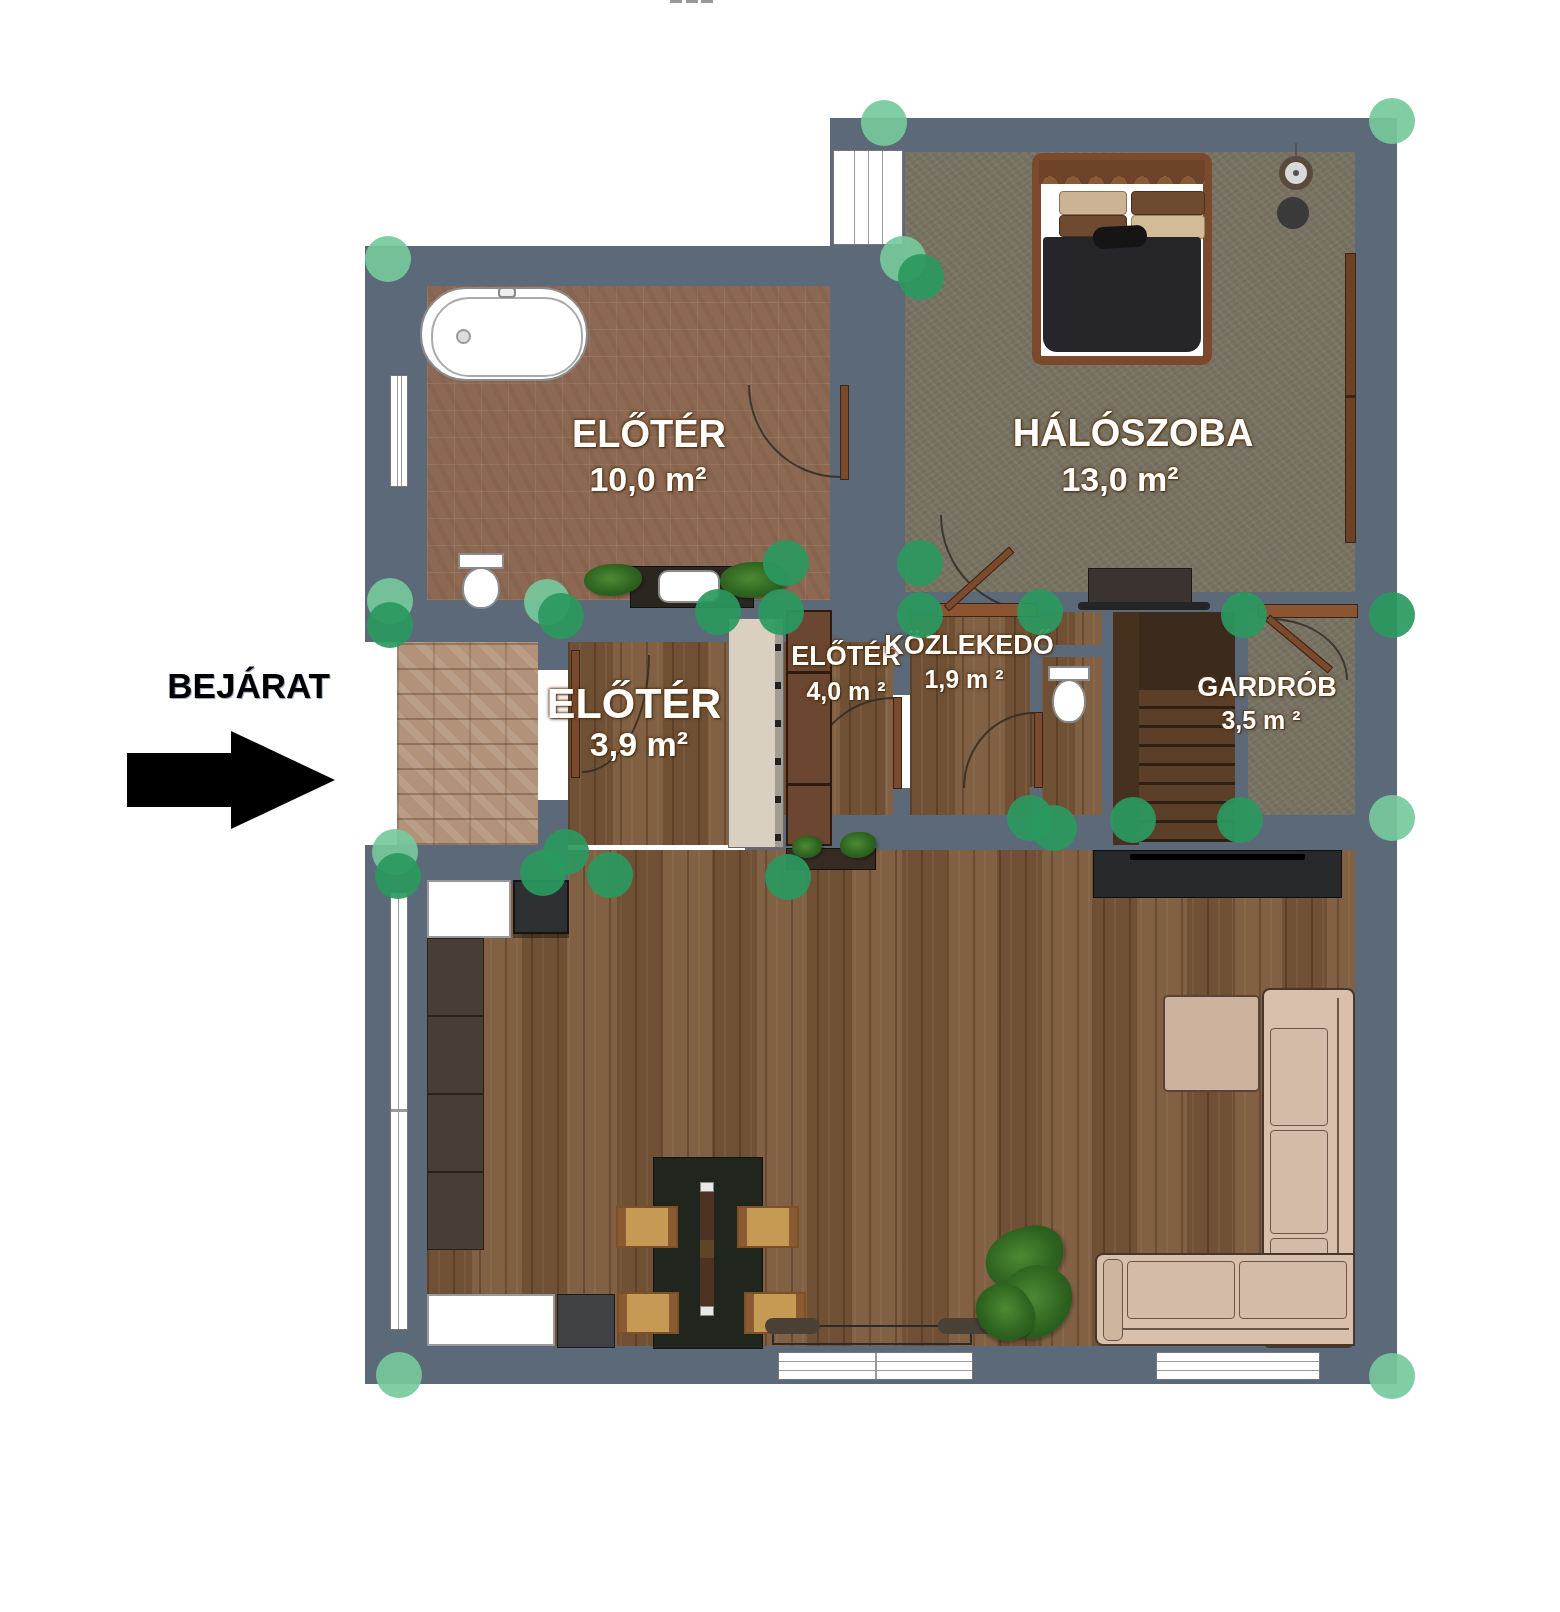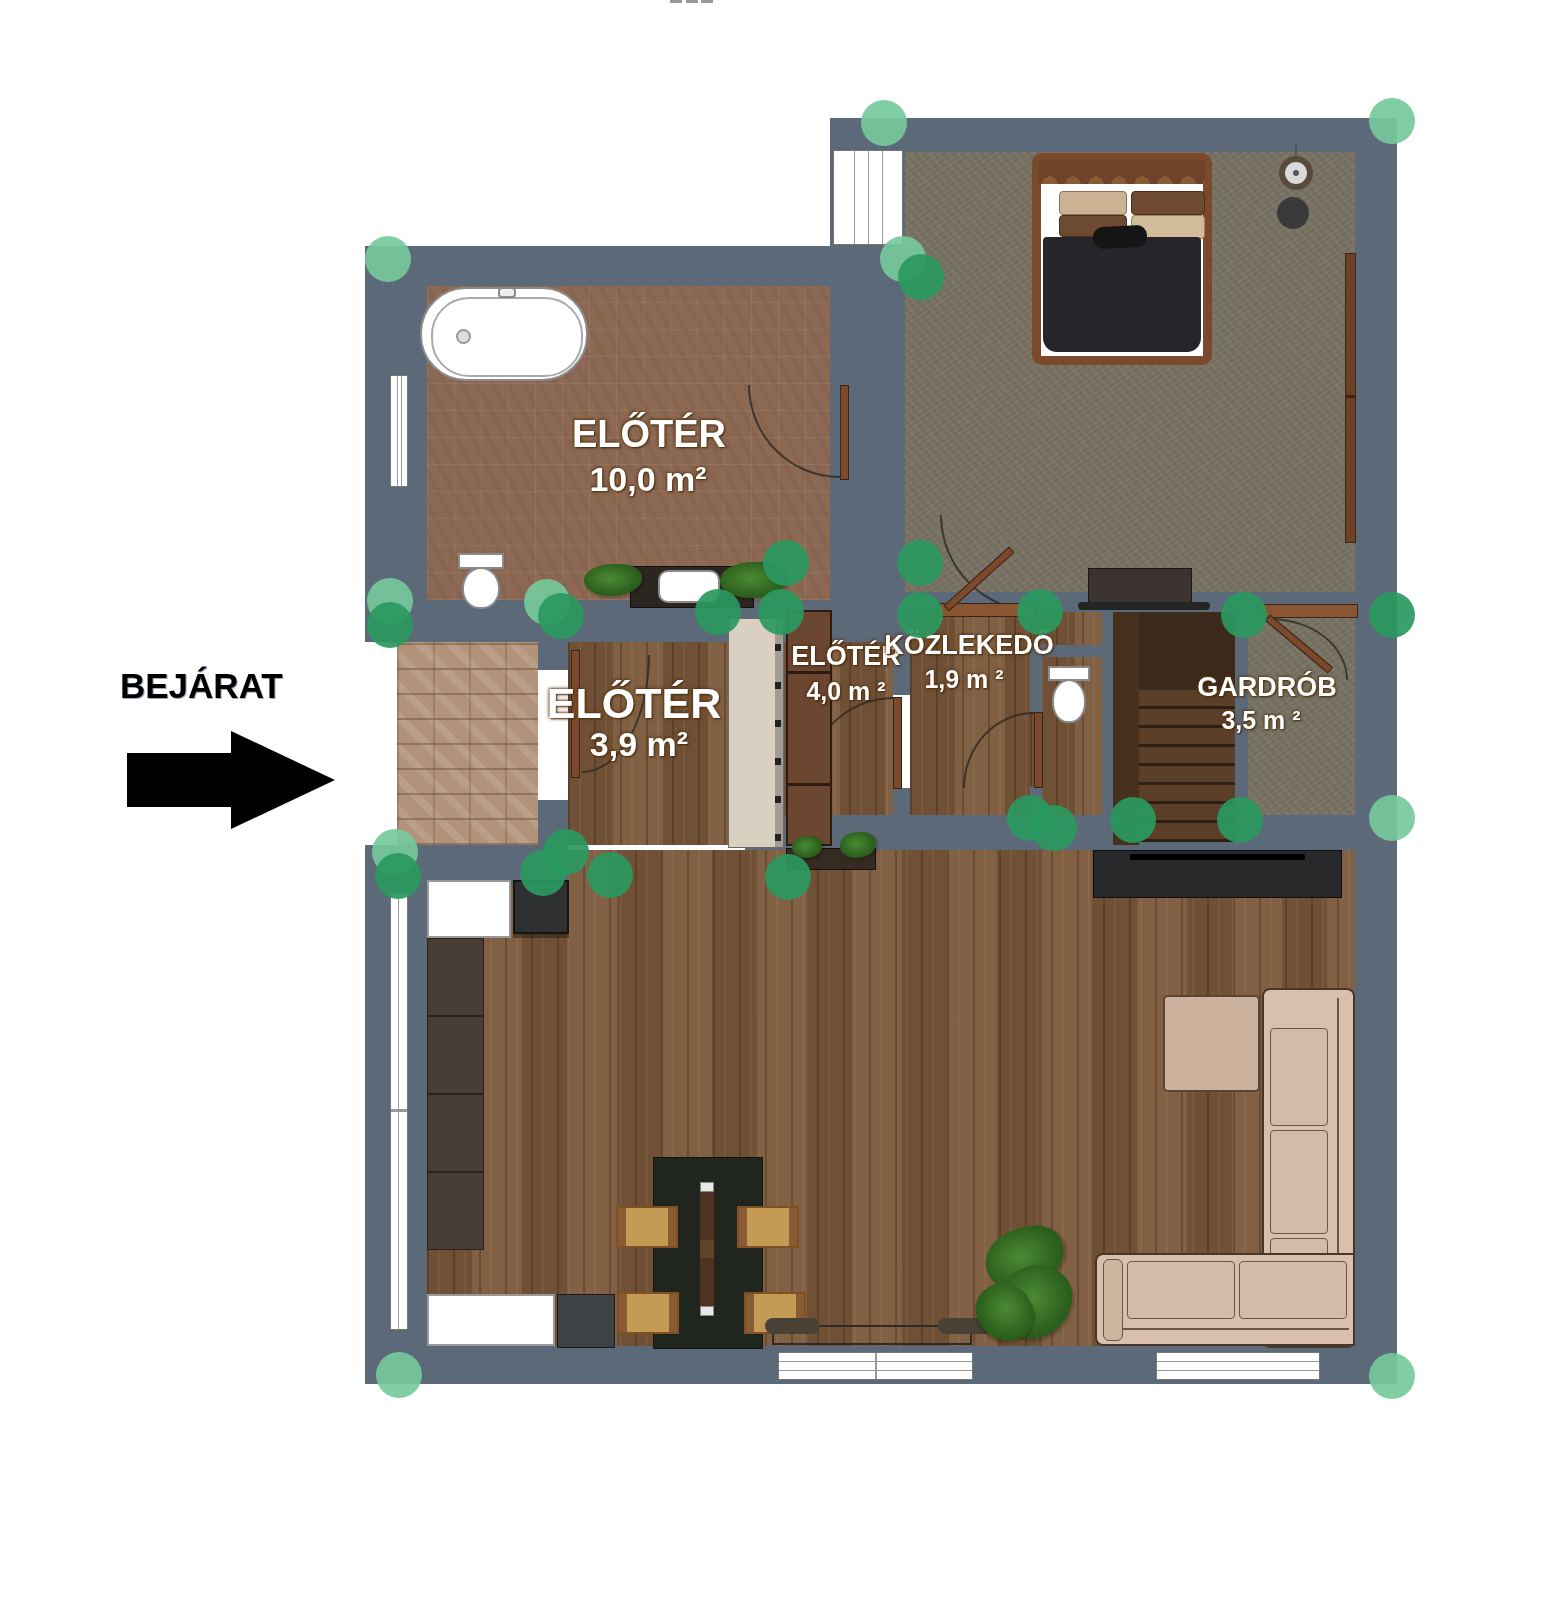--- a/index.html
+++ b/index.html
@@ -20,21 +20,21 @@
     background-image:
       repeating-linear-gradient(47deg, rgba(255,255,255,.04) 0 3px, transparent 3px 7px),
       repeating-linear-gradient(-33deg, rgba(0,0,0,.05) 0 2px, transparent 2px 5px);}
   .floor-stone{position:absolute;background-color:#b2937a;
     background-image:
       repeating-linear-gradient(0deg, rgba(80,50,30,.35) 0 2px, transparent 2px 25px),
       repeating-linear-gradient(90deg, rgba(80,50,30,.22) 0 2px, transparent 2px 36px),
       repeating-linear-gradient(45deg, rgba(255,255,255,.10) 0 8px, transparent 8px 22px);}
   .room-label{position:absolute;color:#fff;font-weight:bold;text-align:center;line-height:1.05;
     text-shadow:0 0 4px rgba(120,70,20,.85), 1px 1px 2px rgba(40,25,10,.9), -1px -1px 2px rgba(40,25,10,.5);}
-  .black-label{position:absolute;color:#000;font-weight:bold;text-align:left;
+  .black-label{position:absolute;color:#000;font-weight:bold;text-align:right;
     text-shadow:1px 1px 0 rgba(60,90,140,.5);}
   .dot{position:absolute;width:46px;height:46px;border-radius:50%;transform:translate(-50%,-50%);}
   .win{position:absolute;background:#fff;border:1px solid #777;box-sizing:border-box;}
   .leaf{position:absolute;background:#7b4a2d;border:1px solid #3a2415;box-sizing:border-box;}
   .bar-door{position:absolute;background:#8a5530;border:1px solid #3a2415;box-sizing:border-box;}
   .arc{position:absolute;box-sizing:border-box;}
   .arc-bl{border-left:2px solid rgba(45,40,35,.8);border-bottom:2px solid rgba(45,40,35,.8);border-bottom-left-radius:100%;}
   .arc-tl{border-left:2px solid rgba(45,40,35,.8);border-top:2px solid rgba(45,40,35,.8);border-top-left-radius:100%;}
   .arc-br{border-right:2px solid rgba(45,40,35,.8);border-bottom:2px solid rgba(45,40,35,.8);border-bottom-right-radius:100%;}
   .arc-tr{border-right:2px solid rgba(45,40,35,.8);border-top:2px solid rgba(45,40,35,.8);border-top-right-radius:100%;}
@@ -202,20 +202,22 @@
   <div class="abs" style="left:1095px;top:1253px;width:260px;height:93px;background:#d9c0ac;border:2px solid #46362b;border-radius:8px 0 0 8px;box-sizing:border-box;">
     <div class="cushion" style="left:30px;top:6px;width:108px;height:58px;"></div>
     <div class="cushion" style="left:142px;top:6px;width:108px;height:58px;"></div>
     <div class="abs" style="left:8px;bottom:14px;width:244px;height:2px;background:#6a5648;"></div>
     <div class="abs" style="left:6px;top:4px;width:20px;height:82px;background:#cdb49f;border:1px solid #6a5648;border-radius:6px;box-sizing:border-box;"></div>
   </div>
   <div class="abs" style="left:1163px;top:995px;width:97px;height:97px;background:#cdb39e;border:2px solid #5a4437;border-radius:5px;box-sizing:border-box;"></div>
 
   <div class="room-label" style="left:529px;top:415px;width:240px;font-size:38px;">ELŐTÉR</div>
   <div class="room-label" style="left:528px;top:462px;width:240px;font-size:34px;">10,0 m²</div>
+  <div class="room-label" style="left:983px;top:414px;width:300px;font-size:38px;">HÁLÓSZOBA</div>
+  <div class="room-label" style="left:970px;top:462px;width:300px;font-size:34px;">13,0 m²</div>
   <div class="room-label" style="left:514px;top:681px;width:240px;font-size:43px;">ELŐTÉR</div>
   <div class="room-label" style="left:519px;top:727px;width:240px;font-size:34px;">3,9 m²</div>
   <div class="room-label" style="left:766px;top:642px;width:160px;font-size:27px;">ELŐTÉR</div>
   <div class="room-label" style="left:766px;top:678px;width:160px;font-size:25px;">4,0 m ²</div>
   <div class="room-label" style="left:869px;top:631px;width:200px;font-size:27px;">KÖZLEKEDŐ</div>
   <div class="room-label" style="left:864px;top:666px;width:200px;font-size:25px;">1,9 m ²</div>
   <div class="room-label" style="left:1167px;top:673px;width:200px;font-size:27px;">GARDRÓB</div>
   <div class="room-label" style="left:1161px;top:707px;width:200px;font-size:25px;">3,5 m ²</div>
 
   <div class="black-label" style="left:120px;top:666px;width:210px;font-size:35px;">BEJÁRAT</div>

